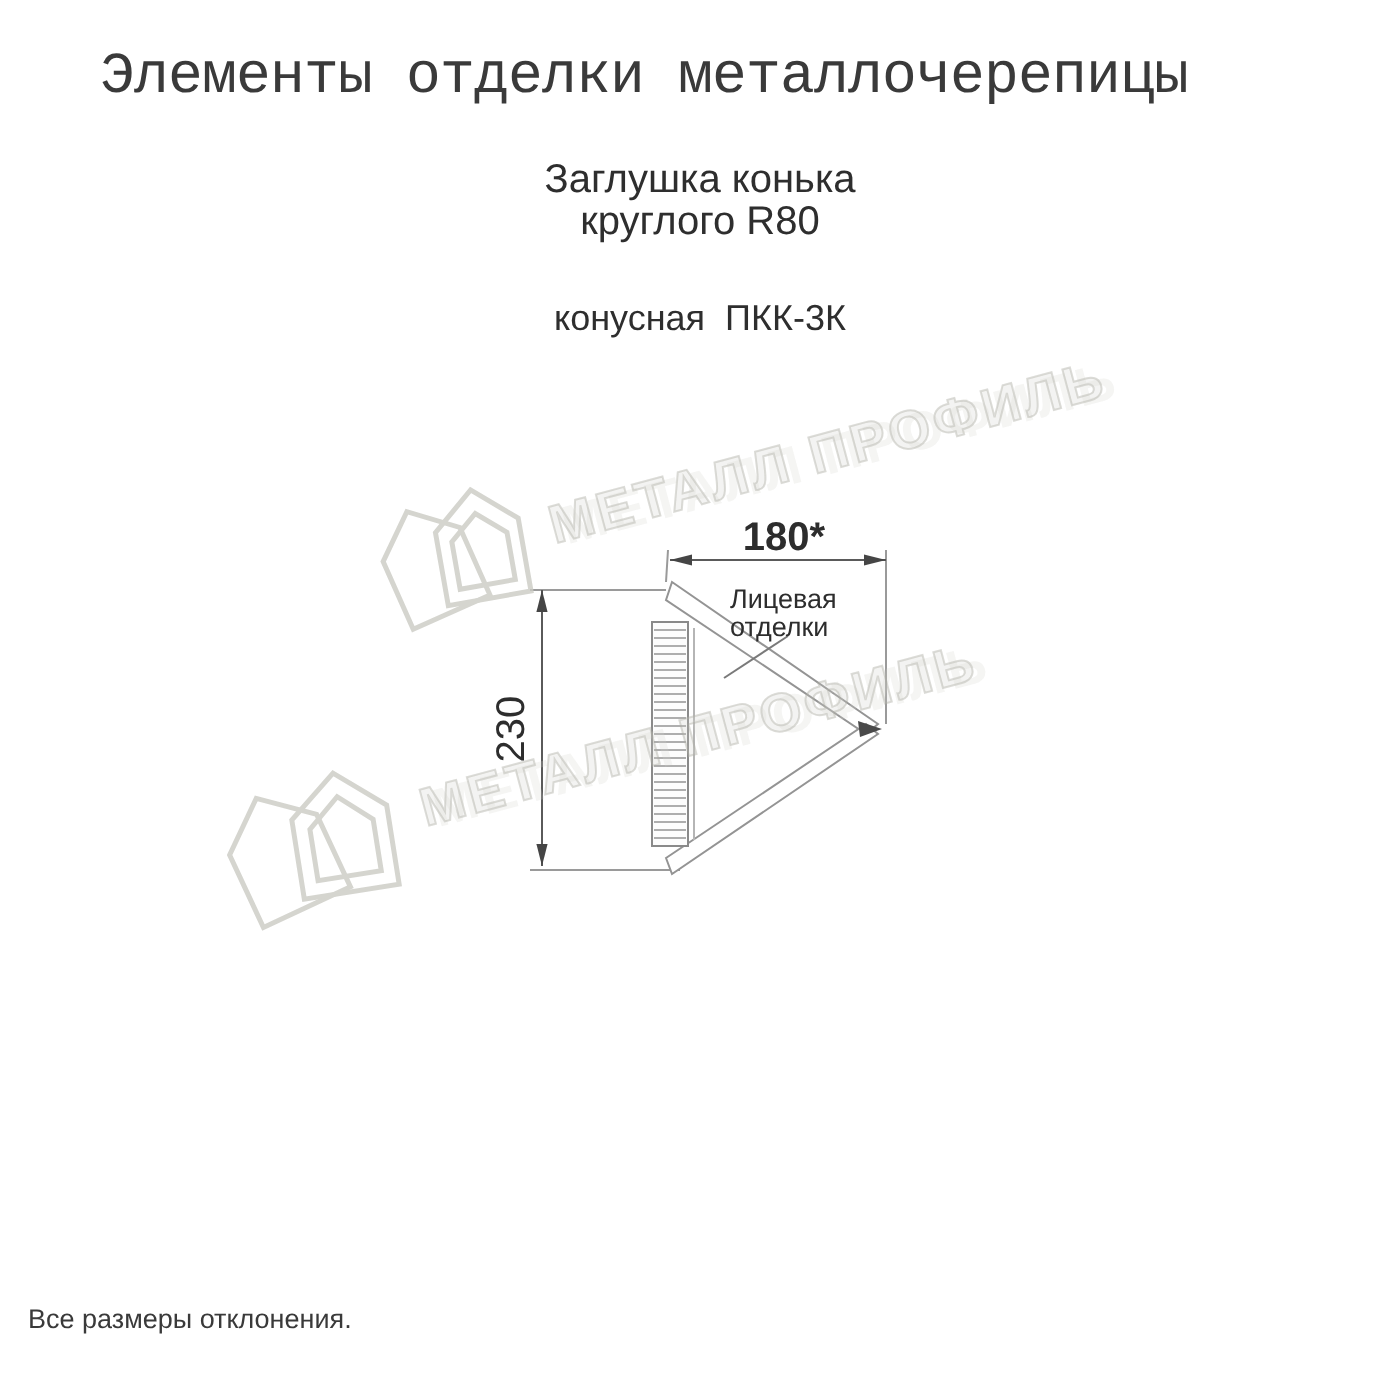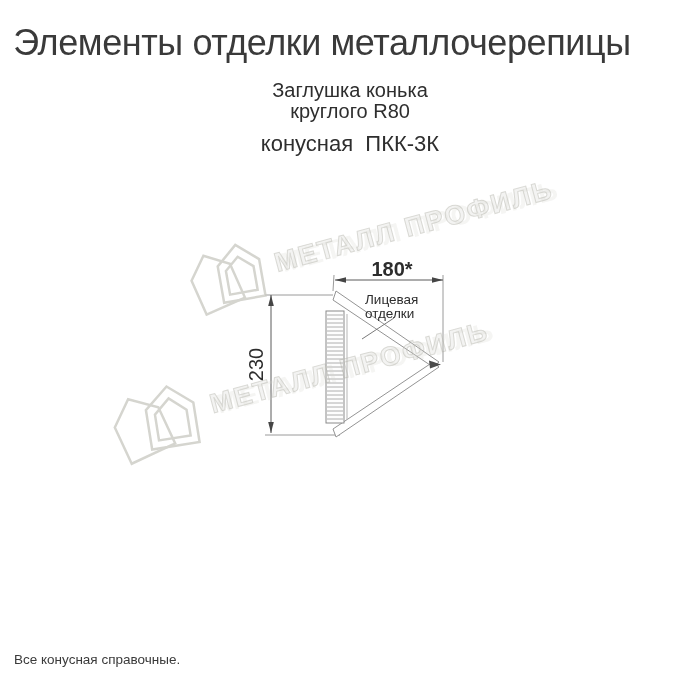--- a/index.html
+++ b/index.html
@@ -2,29 +2,29 @@
 <html><head>
 <meta charset="utf-8">
 <style>
   html,body{margin:0;padding:0;background:#fff;}
   .page{
     position:relative;width:700px;height:700px;background:#ffffff;
     font-family:"Liberation Sans", sans-serif;overflow:hidden;
   }
   .title{
     position:absolute;top:22px;left:0;width:644px;text-align:center;
-    font-size:36px;font-weight:400;color:#3a3a3a;letter-spacing:-0.4px;margin:0;
+    font-size:29px;font-weight:400;color:#3a3a3a;letter-spacing:-0.4px;margin:0;font-family:Liberation Mono, monospace;
   }
   .subtitle{
     position:absolute;top:80px;left:0;width:700px;text-align:center;
     font-size:20px;line-height:21px;color:#2e2e2e;
   }
   .variant{
-    position:absolute;top:131px;left:0;width:700px;text-align:center;
-    font-size:22px;color:#2e2e2e;white-space:pre;
+    position:absolute;top:149px;left:0;width:700px;text-align:center;
+    font-size:18px;color:#2e2e2e;white-space:pre;
   }
   
   .wm{
     position:absolute;display:flex;align-items:center;gap:8px;
     transform-origin:left center;transform:rotate(-15deg);
     pointer-events:none;opacity:0.8;z-index:3;
   }
   .wm-text{
     font-size:27px;font-weight:700;letter-spacing:2px;white-space:nowrap;
     color:rgba(206,206,199,0.30);
@@ -133,16 +133,16 @@
   <div class="dim-label dim-h">
     <span>230</span>
   </div>
 
   <div class="face-label">
     <div>Лицевая</div>
     <div>отделки</div>
   </div>
 
   <div class="notes">
-    <div>Все конусная справочные.</div>
+    <div>Все размеры отклонения.</div>
   </div>
 
 </div>
 
 </body></html>

